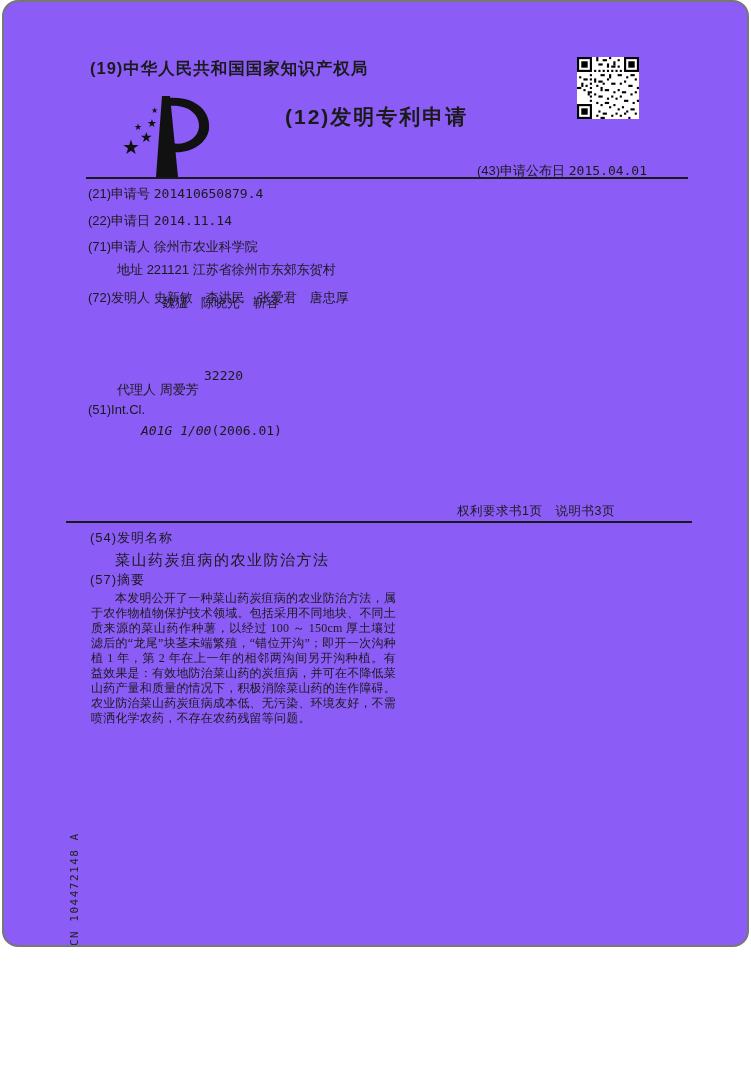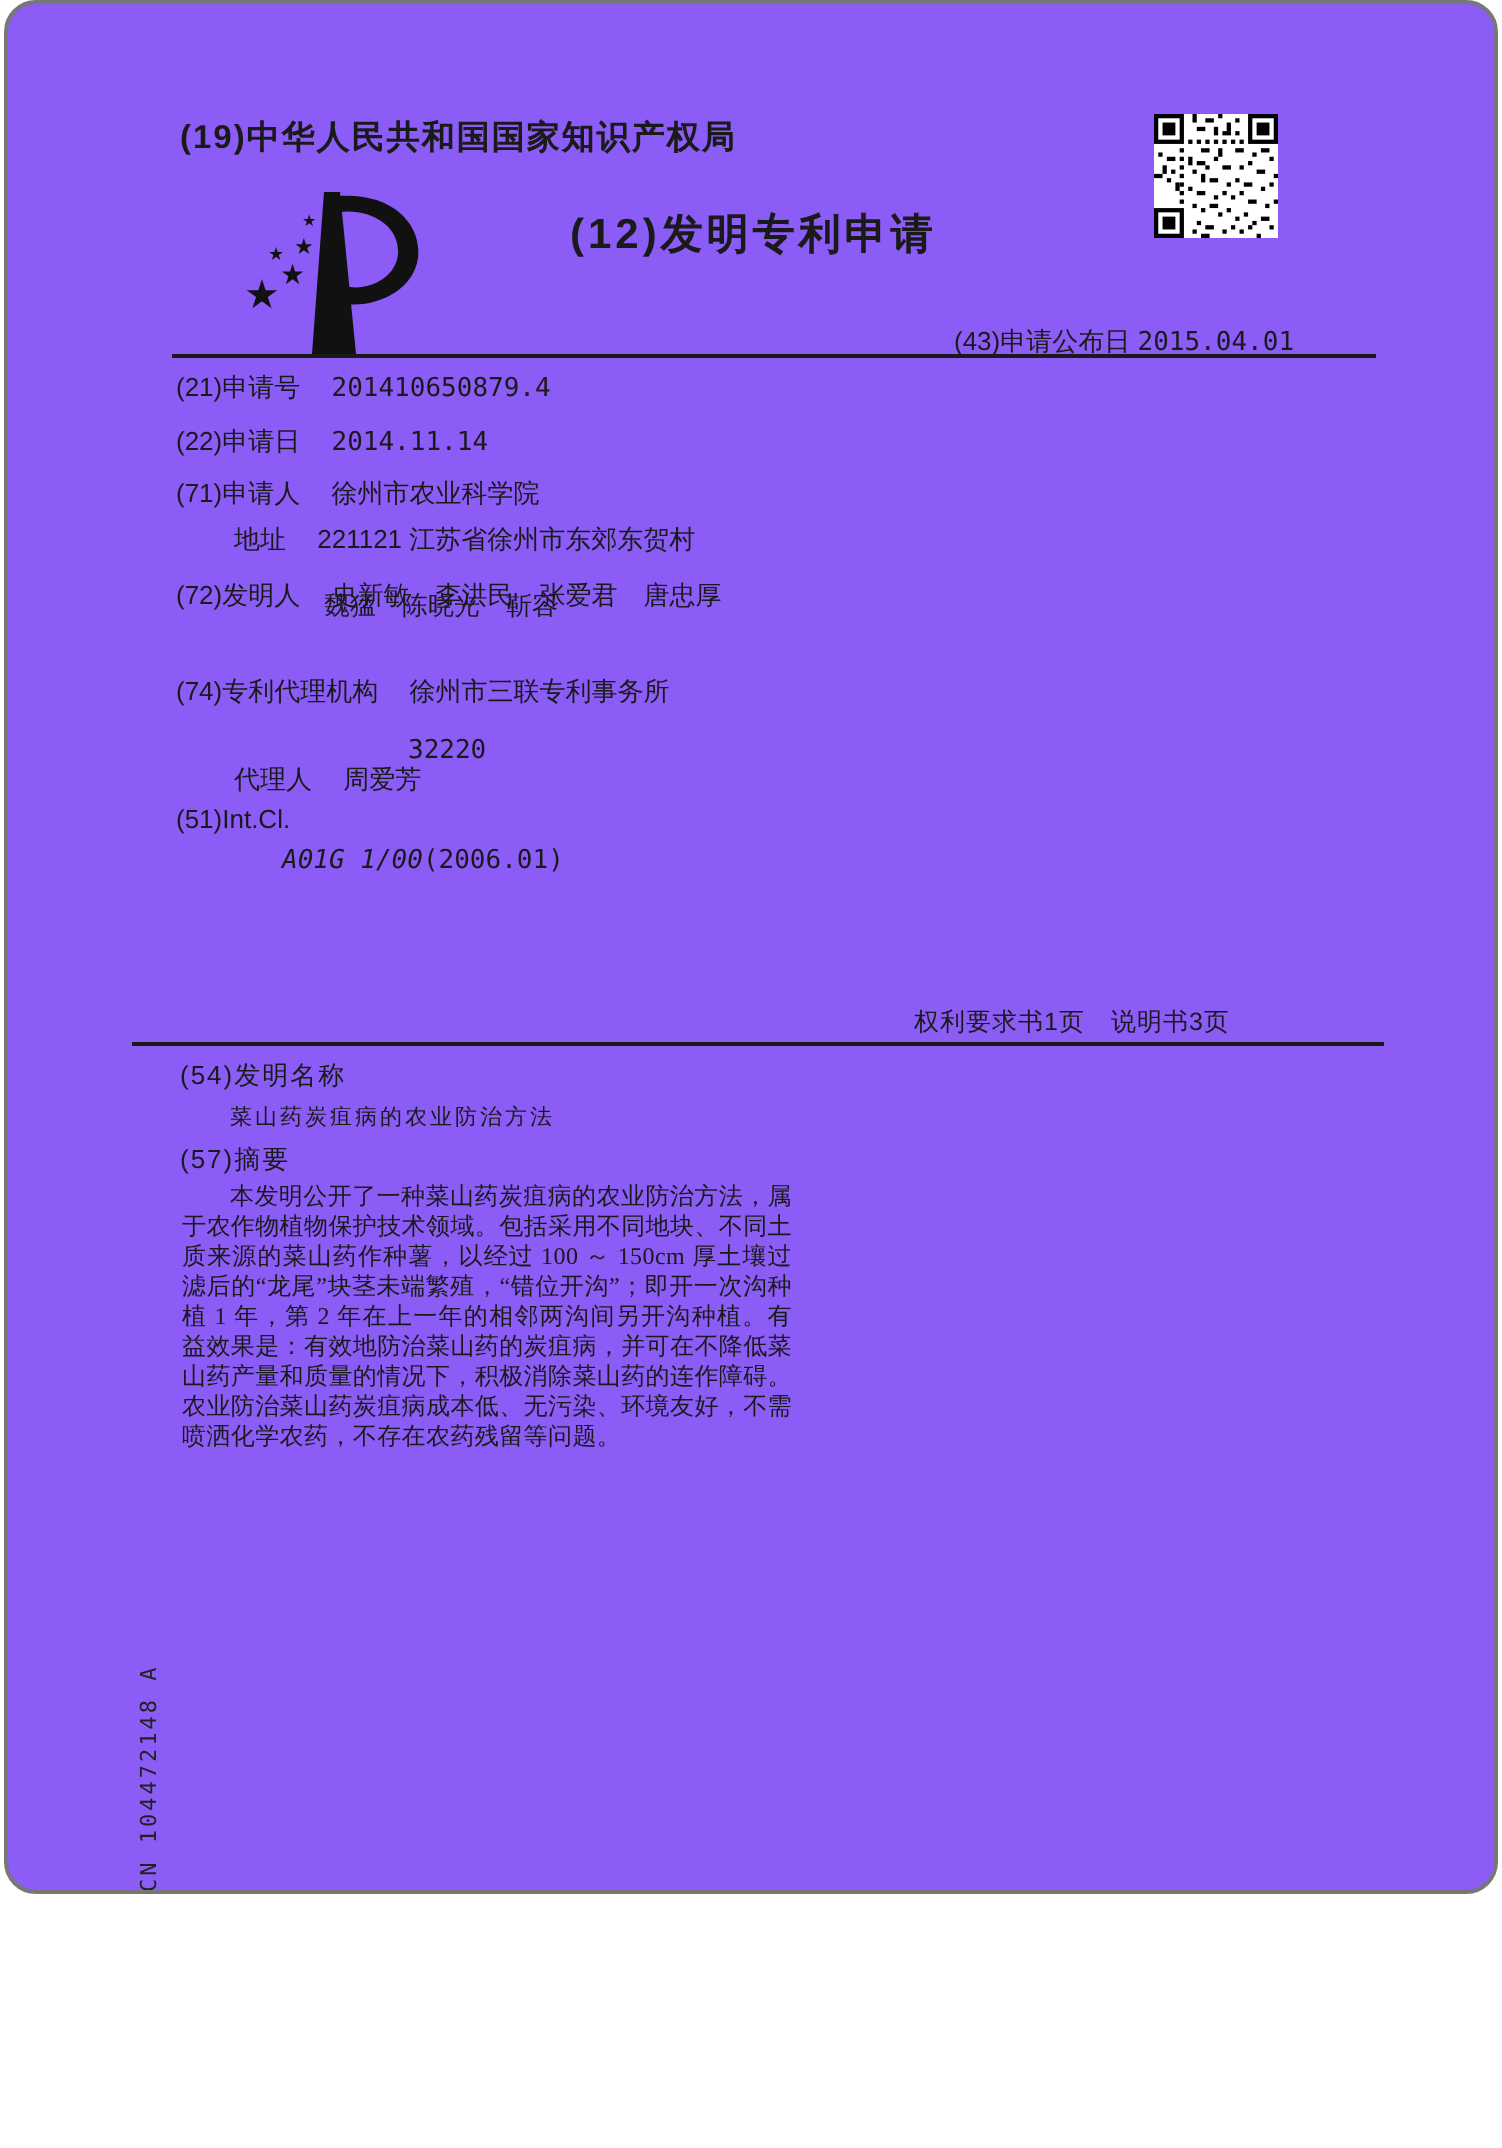--- a/index.html
+++ b/index.html
@@ -23,27 +23,27 @@
   .logo { left:110px; top:90px; width:104px; height:88px; }
   .doc-type { left:281px; top:101px; font-size:21px; font-weight:700; letter-spacing:2px; }
   .pub-no-line { left:473px; top:136px; font-size:13px; white-space:nowrap; }
   .pub-date-line { left:473px; top:160px; font-size:13px; white-space:nowrap; }
   .num { font-family:"DejaVu Sans Mono","Liberation Mono",monospace; }
   .rule-1 { left:82px; top:175px; width:602px; height:2px; background:#1a1a1a; }
   .rule-2 { left:62px; top:519px; width:626px; height:2px; background:#1a1a1a; }
 
   
   .bib { left:84px; font-size:13px; white-space:nowrap; }
-  .bib .v { margin-left:12px; }
+  .bib .v { }
   .italic { font-style:italic;margin-left:24px; }
 
   .pages-info { left:453px; top:501px; font-size:12.5px; letter-spacing:.5px; }
 
   .sec-label { left:86px; font-size:13px; font-weight:400; letter-spacing:1px;text-align:center; }
-  .sec-value { left:111px; font-size:11px; letter-spacing:1.5px; }
+  .sec-value { left:111px; font-size:15px; letter-spacing:1.5px; }
 
   .abstract {
     left:87px; top:589px; width:305px;
     font-size:12px; line-height:15px;
     text-align:justify; text-indent:2em;
     letter-spacing:.2px;
     font-family:Liberation Serif, serif;
   }
 
   .vtext {
@@ -200,24 +200,20 @@
   </div>
 
   <div class="abs bib" style="top:287px">
     <span>(72)发明人</span>
     <span class="v">史新敏　李洪民　张爱君　唐忠厚</span>
   </div>
   <div class="abs bib" style="top:292px;left:158px">
     <span>魏猛　陈晓光　靳容</span>
   </div>
 
-  <div class="abs bib" style="top:335px">
-    <span>(74)专利代理机构</span>
-    <span class="v">徐州市三联专利事务所</span>
-  </div>
   <div class="abs bib num" style="top:366px;left:200px">32220</div>
   <div class="abs bib" style="top:379px;left:113px">
     <span>代理人</span>
     <span class="v">周爱芳</span>
   </div>
 
   <div class="abs bib" style="top:400px">
     <span>(51)Int.Cl.</span>
   </div>
   <div class="abs bib num" style="top:421px;left:113px">

